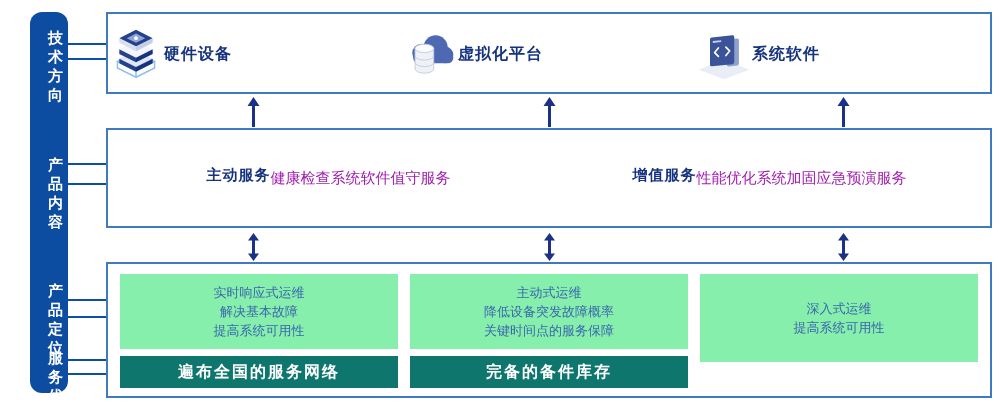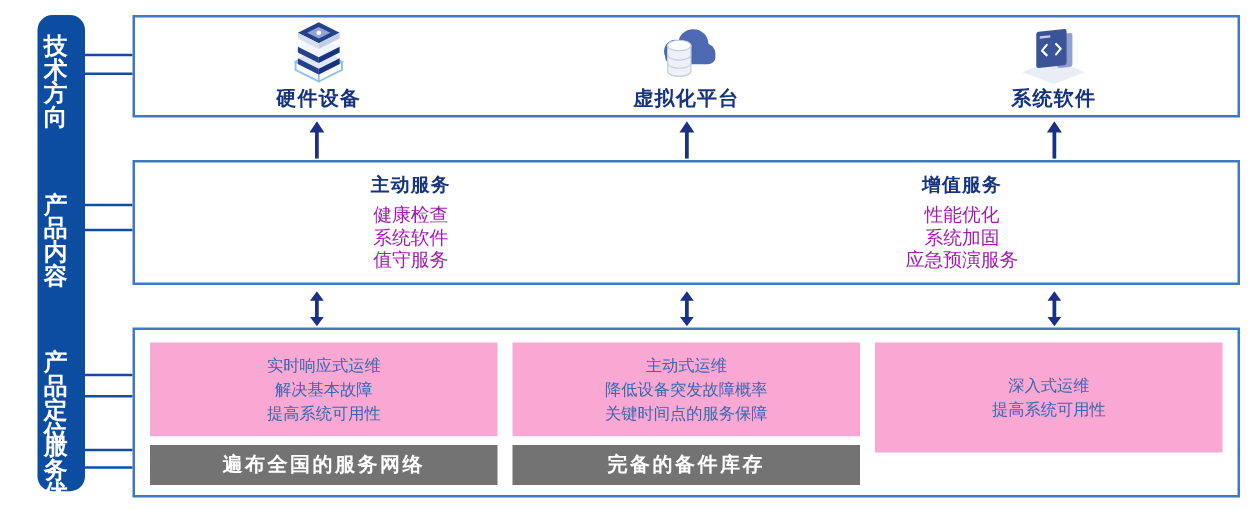--- a/index.html
+++ b/index.html
@@ -7,54 +7,54 @@
     position:relative;width:1000px;height:407px;background:#fff;
     font-family:"Liberation Sans","DejaVu Sans",sans-serif;
     overflow:hidden;
   }
   
   .sidebar{
     position:absolute;left:30px;top:12px;width:38px;height:381px;
     background:#0C4DA2;border-radius:12px;
   }
   .side-label{
-    position:absolute;left:30px;width:38px;text-align:left;
-    color:#fff;font-weight:bold;font-size:19px;line-height:19px;
+    position:absolute;left:30px;width:38px;text-align:right;
+    color:#fff;font-weight:bold;font-size:15px;line-height:19px;
   }
   .side-label span{display:block;letter-spacing:5px;padding-left:5px;}
   .lbl-1{top:28px}.lbl-2{top:155px}.lbl-3{top:281px}.lbl-4{top:348px}
   
   .conn{position:absolute;left:64px;width:43px;height:2px;background:#0E4FA5;}
   .c1{top:43px}.c2{top:58px}.c3{top:163px}.c4{top:183px}
   .c5{top:299px}.c6{top:316px}.c7{top:359px}.c8{top:373px}
   
   .box{
     position:absolute;left:106px;width:886px;background:#fff;
     border:2px solid #3E79C2;box-sizing:border-box;display:flex;
   }
   .top-box{top:12px;height:82px;padding-top:2px;}
   .mid-box{top:128px;height:100px;}
   .bot-box{top:262px;height:136px;padding:10px 12px 8px;gap:12px;}
   
-  .tech-col{flex:1;display:flex;flex-direction:column;align-items:center;}
+  .tech-col{flex:1;display:flex;flex-direction:row;align-items:center;}
   .tech-icon{height:52px;display:flex;align-items:flex-end;}
   .tech-label{margin-top:1px;font-size:16px;font-weight:bold;color:#16337F;letter-spacing:1px;}
   
-  .svc-col{flex:1;display:flex;flex-direction:column;align-items:center;justify-content:center;text-align:center;}
+  .svc-col{flex:1;display:flex;flex-direction:row;align-items:center;justify-content:center;text-align:center;}
   .svc-title{font-size:15px;font-weight:bold;color:#16337F;letter-spacing:1px;margin-bottom:6px;}
   .svc-item{font-size:15px;color:#a21caf;line-height:18px;}
   
   .pos-col{flex:1;display:flex;flex-direction:column;}
   .pos-panel{
-    height:88px;background:#f9a8d4;display:flex;flex-direction:column;
+    height:88px;background:#86efac;display:flex;flex-direction:column;
     align-items:center;justify-content:center;
     font-size:13px;color:#3A66AE;line-height:19px;
   }
   .pos-bar{
-    margin-top:7px;height:37px;background:#737373;color:#fff;
+    margin-top:7px;height:37px;background:#0f766e;color:#fff;
     display:flex;align-items:center;justify-content:center;
     font-size:16px;font-weight:bold;letter-spacing:2px;
   }
   
   .arrow{position:absolute;width:13px;}
   .arr-up{top:97px;height:30px;}
   .arr-dbl{top:233px;height:28px;}
   .ax1{left:247px}.ax2{left:543px}.ax3{left:837px}
 </style>
 </head>

